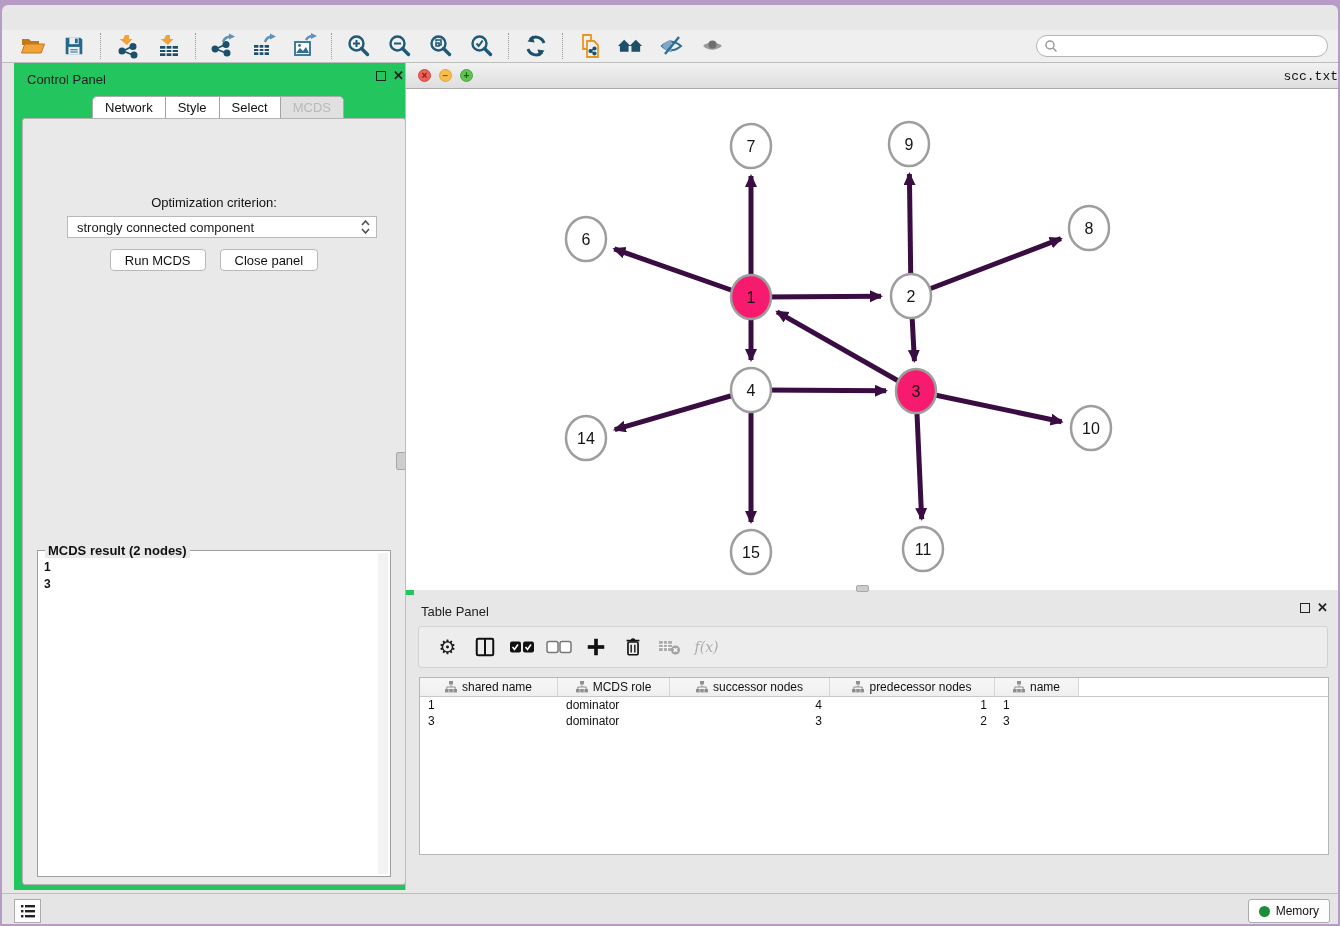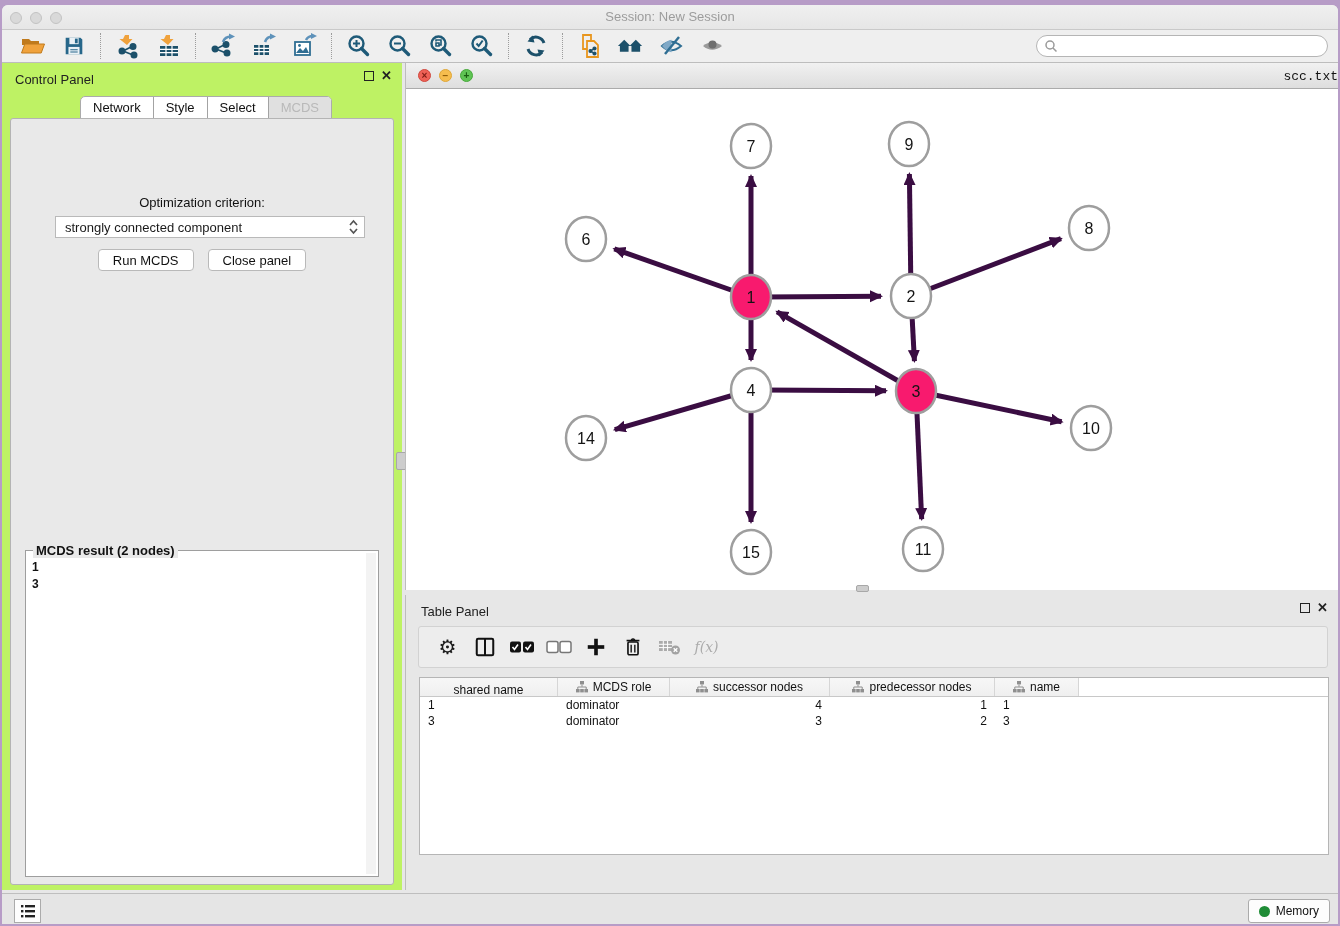--- a/index.html
+++ b/index.html
@@ -13,21 +13,21 @@
   .win-title { position:absolute; top:4px; left:0; right:0; text-align:center; color:#9C9C9C; }
 
   
   .toolbar { position:absolute; top:25px; left:0; right:0; height:33px; background:#EFEFEF; border-bottom:1px solid #BDBDBD; display:flex; align-items:center; padding-left:10px; }
   .tbtn { width:27px; height:27px; display:flex; align-items:center; justify-content:center; margin:0 7px; flex:none; }
   .tsep { width:1px; height:26px; border-left:1px dotted #9C9C9C; margin:0 6px; flex:none; }
   .searchbox { margin-left:auto; margin-right:10px; width:292px; height:22px; background:#fff; border:1px solid #B5B5B5; border-radius:12px; display:flex; align-items:center; padding-left:7px; }
   .searchbox input { border:none; outline:none; flex:1; height:18px; font-size:12px; background:transparent; }
 
   
-  .control-panel { position:absolute; left:0; top:58px; width:400px; bottom:34px; background:#bef264; }
+  .control-panel { position:absolute; left:12px; top:58px; width:400px; bottom:34px; background:#22c55e; }
   .cp-header { position:absolute; top:9px; left:13px; color:#222; }
   .panel-ctrls { position:absolute; top:8px; right:10px; display:flex; gap:7px; align-items:center; }
   .float-ico { width:10px; height:10px; border:1.6px solid #222; }
   .close-ico { font-weight:bold; font-size:13px; color:#222; line-height:10px; }
 
   .segbar { position:absolute; display:flex; border:1px solid #ABABAB; border-radius:5px; overflow:hidden; background:#fff; height:34px; }
   .seg { padding:3px 12px 0 12px; border-left:1px solid #a3a3a3; color:#111; text-align:center; }
   .seg:first-child { border-left:none; }
   .seg.active { background:#E0E0E0; color:#B9B9B9; }
   .cp-tabs { top:33px; left:78px; }
@@ -78,26 +78,20 @@
   .statusbar { position:absolute; left:0; right:0; bottom:0; height:31px; background:#E5E5E5; border-top:1px solid #BEBEBE; }
   .list-btn { position:absolute; left:12px; top:5px; width:27px; height:24px; background:#FDFDFD; border:1px solid #ABABAB; display:flex; align-items:center; justify-content:center; }
   .memory-btn { position:absolute; right:8px; top:5px; height:24px; background:#FDFDFD; border:1px solid #ABABAB; border-radius:3px; display:flex; align-items:center; gap:6px; padding:0 10px; font-size:12px; color:#111; }
   .mem-dot { width:11px; height:11px; border-radius:50%; background:#1F8C36; }
 </style>
 </head>
 <body>
 
 <div class="window">
 
-  <div class="titlebar">
-    <div class="tl-dot" style="left:8px"></div>
-    <div class="tl-dot" style="left:28px"></div>
-    <div class="tl-dot" style="left:48px"></div>
-    <div class="win-title">Session: New Session</div>
-  </div>
 
   <div class="toolbar">
     <div class="tbtn">
         <svg width="26" height="26" viewBox="0 0 26 26">
           <path d="M2 6 h7 l2 2 h8 v4 H2 z" fill="#C07A1C"></path>
           <path d="M1.5 20 L4.8 11 H24.5 L21.2 20 z" fill="#F0A23C" stroke="#C07A1C" stroke-width="1"></path>
         </svg>
       </div>
     <div class="tbtn">
         <svg width="24" height="24" viewBox="0 0 26 26">
@@ -419,21 +413,21 @@
             <circle cx="17.5" cy="13" r="4.5" fill="#A2A2A2"></circle>
             <path d="M15.7 11.2 l3.6 3.6 M19.3 11.2 l-3.6 3.6" stroke="#fff" stroke-width="1.4"></path>
           </svg>
         </div>
       <div class="ttbtn">
           <span class="fx-glyph">f(x)</span>
         </div>
     </div>
     <div class="grid-area">
       <div class="grid-head">
-          <div class="th" style="width: 138px; flex-direction: column;">
+          <div class="th" style="width: 138px;">
             <svg width="12" height="12" viewBox="0 0 12 12">
               <g fill="#8F8F8F">
                 <rect x="4" y="0" width="4" height="3.4"></rect>
                 <rect x="0" y="8" width="3.6" height="3.4"></rect>
                 <rect x="4.2" y="8" width="3.6" height="3.4"></rect>
                 <rect x="8.4" y="8" width="3.6" height="3.4"></rect>
               </g>
               <path d="M6 3.4 v2.3 M1.8 8 v-2 h8.4 v2" stroke="#8F8F8F" stroke-width="1" fill="none"></path>
             </svg>
             <span>shared name</span>

